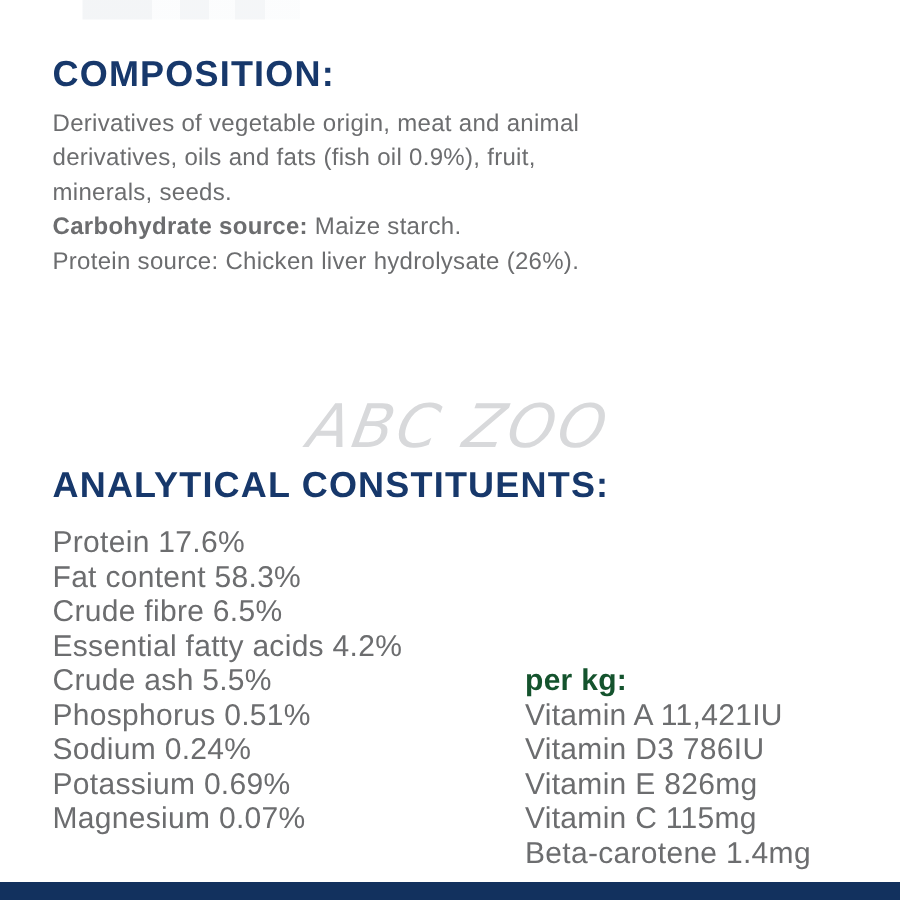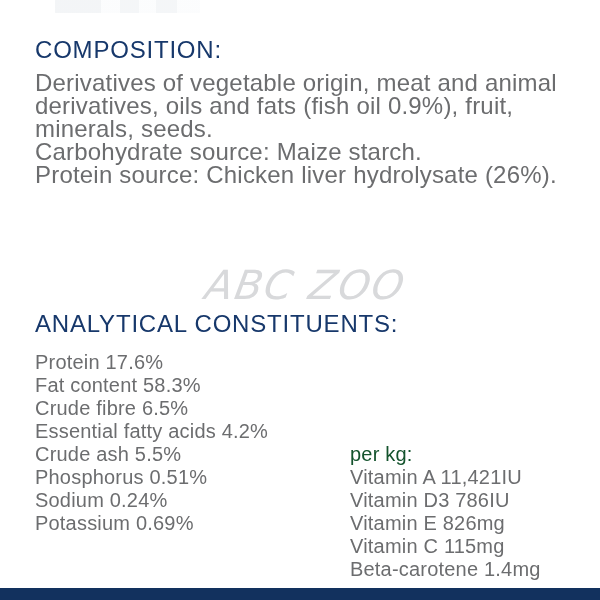--- a/index.html
+++ b/index.html
@@ -8,32 +8,32 @@
   .page { position: relative; width: 600px; height: 600px; background: #ffffff; }
 
   .artifact {
     position: absolute; left: 55px; top: 0; width: 145px; height: 13px;
     background: linear-gradient(90deg, #f2f4f6 0 32%, #fbfcfd 32% 45%, #f3f5f7 45% 58%, #fbfcfd 58% 70%, #f3f5f7 70% 84%, #fbfcfd 84% 100%);
     opacity: 0.9;
   }
 
   .heading {
     position: absolute; left: 35px;
-    color: #17386b; font-size: 24px; font-weight: 400;
+    color: #17386b; font-size: 24px; font-weight: 700;
     letter-spacing: 0.8px; white-space: nowrap;
   }
   #comp-head { top: 36px; }
   #anal-head { top: 310px; }
 
   .body-block {
     position: absolute; left: 35px; top: 71px;
-    color: #6c6d6f; font-size: 24px; letter-spacing: 0.2px;
+    color: #6c6d6f; font-size: 16px; letter-spacing: 0.2px;
   }
   .line { height: 23px; line-height: 23px; white-space: nowrap; }
-  .bold { font-weight: 400; }
+  .bold { font-weight: 700; }
 
   .watermark {
     position: absolute; left: 206px; top: 262px;
     color: #d8d9db; font-size: 40px; font-style: italic; font-weight: 400;
     letter-spacing: 2px; transform: skewX(-10deg);
     font-family: "DejaVu Sans", sans-serif; white-space: nowrap;
   }
 
   .list {
     position: absolute;
@@ -75,20 +75,21 @@
 
   <div class="list left">
       <div class="line">Protein 17.6%</div>
       <div class="line">Fat content 58.3%</div>
       <div class="line">Crude fibre 6.5%</div>
       <div class="line">Essential fatty acids 4.2%</div>
       <div class="line">Crude ash 5.5%</div>
       <div class="line">Phosphorus 0.51%</div>
       <div class="line">Sodium 0.24%</div>
       <div class="line">Potassium 0.69%</div>
+      <div class="line">Magnesium 0.07%</div>
     </div>
 
   <div class="list right">
     <div class="line bold">per kg:</div>
     <div>
         <div class="line">Vitamin A 11,421IU</div>
         <div class="line">Vitamin D3 786IU</div>
         <div class="line">Vitamin E 826mg</div>
         <div class="line">Vitamin C 115mg</div>
         <div class="line">Beta-carotene 1.4mg</div>

